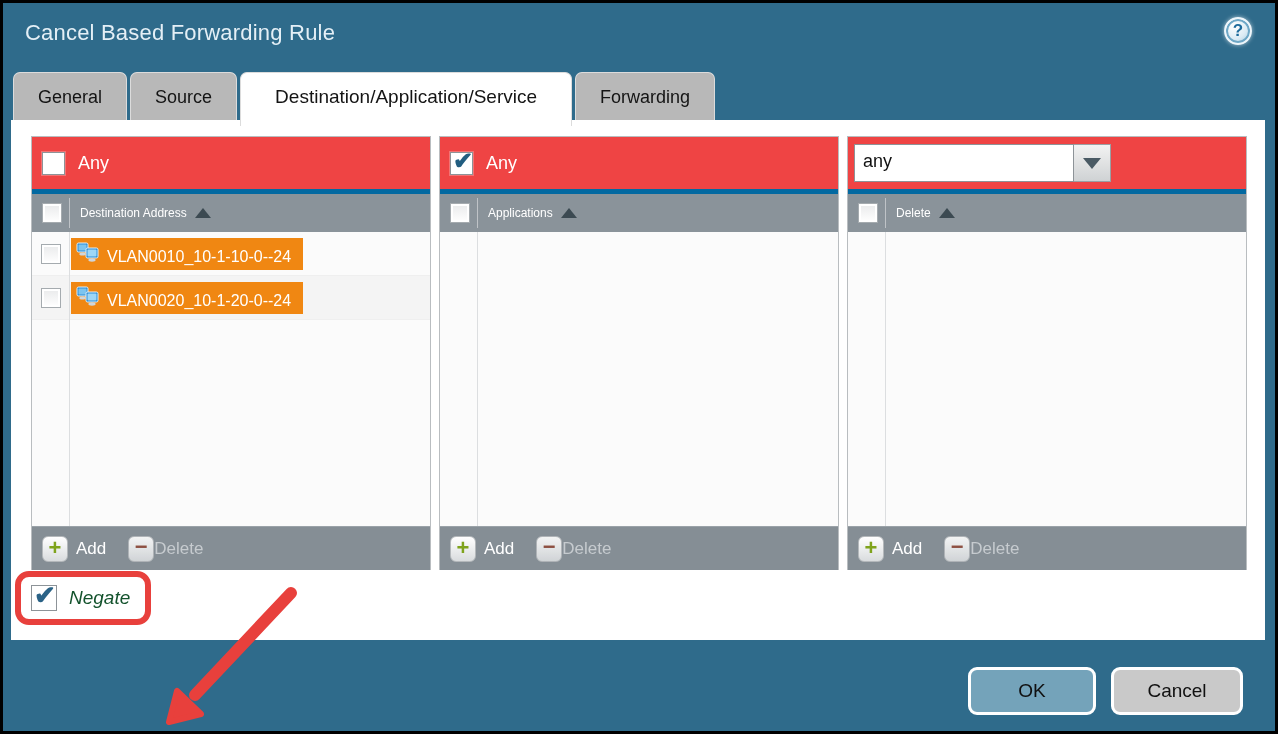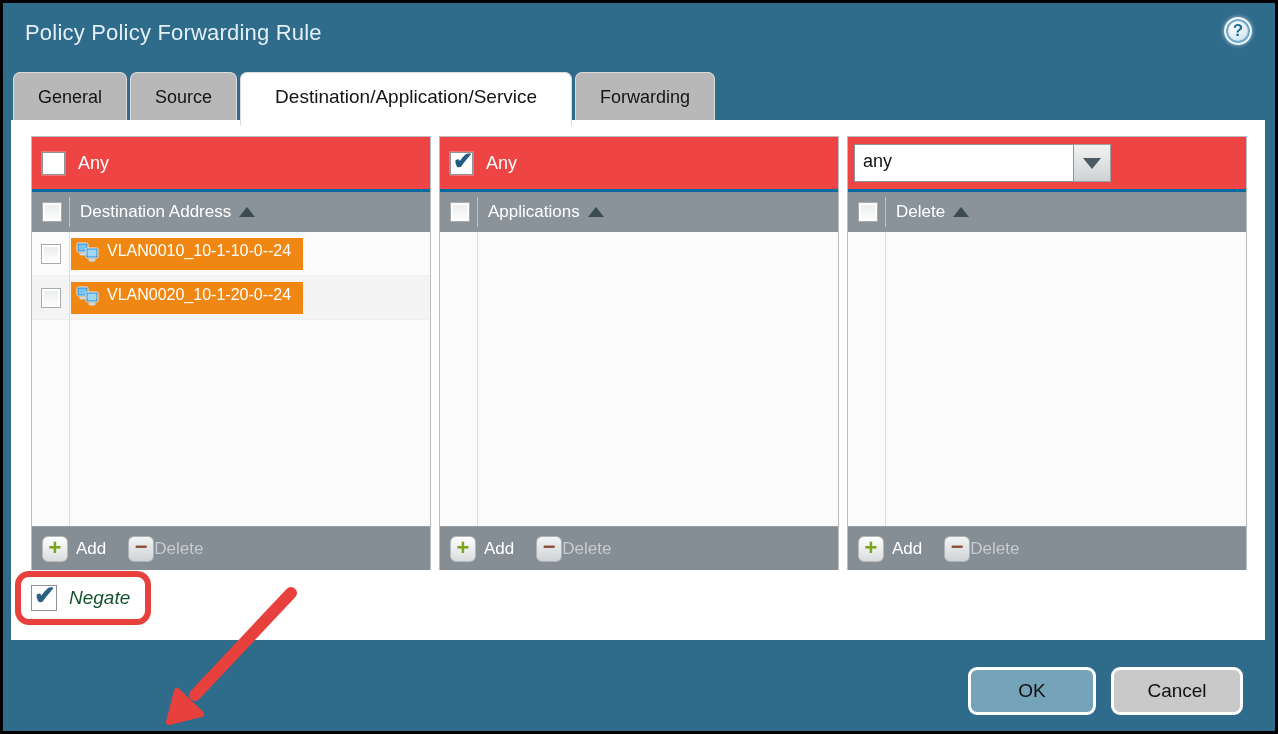--- a/index.html
+++ b/index.html
@@ -38,22 +38,22 @@
   
   .panel { position:absolute; top:16px; width:400px; height:434px;
            border:1px solid #b9bdc0; background:#fbfbfb; }
   .panel.p-dest { left:20px; }
   .panel.p-apps { left:428px; }
   .panel.p-svc  { left:836px; }
 
   .panel-topbar { height:52px; background:#ef4444; display:flex; align-items:center;
                   padding-left:10px; color:#fff; font-size:18px; }
   .panel-colheader { height:43px; background:#8a939a; display:flex; align-items:center;
-                     padding-left:10px; color:#fff; font-size:17px;
-                     border-top:3px solid #0369a1; }
+                     padding-left:10px; color:#fff; font-size:12px;
+                     border-top:5px solid #0369a1; }
   .colheader-sep { width:1px; height:30px; background:rgba(255,255,255,.45); margin-left:7px; }
   .panel-list { position:relative; height:294px; background:#fbfbfb; overflow:hidden; }
   .list-vsep { position:absolute; left:37px; top:0; bottom:0; width:1px; background:#dcdee0; }
   .panel-footer { height:44px; background:#858e95; display:flex; align-items:center;
                   padding-left:10px; color:#fff; font-size:17px;
                   border-top:1px solid #9aa2a8; }
 
   
   .cb { display:inline-block; background:#fff; border:1px solid #8d9398; position:relative;
         flex:none; cursor:pointer; }
@@ -72,21 +72,21 @@
 
   .sort-asc-icon { width:0; height:0; border-left:8px solid transparent;
                    border-right:8px solid transparent; border-bottom:10px solid #3c4a52;
                    display:inline-block; }
 
   
   .row { height:44px; display:flex; align-items:center; border-bottom:1px solid #efefef; }
   .row:nth-child(even of .row) { background:#f4f4f4; }
   .row .cb { margin-left:9px; }
   .addr-chip { margin-left:10px; background:#f08712; color:#fff; font-size:16px;
-               display:flex; align-items:flex-start; gap:7px; padding:4px 12px 4px 5px;
+               display:flex; align-items:flex-end; gap:7px; padding:4px 12px 4px 5px;
                height:32px; cursor:pointer; }
 
   
   .icon-btn { width:26px; height:26px; border-radius:6px; border:1px solid #b4b8bb;
               background:linear-gradient(#ffffff,#d9dcde); display:inline-flex;
               align-items:center; justify-content:center; font-weight:bold; flex:none;
               cursor:pointer; }
   .plus-icon  { color:#7fa31c; font-size:22px; line-height:1; margin-top:-2px; }
   .minus-icon { color:#8f4a3a; font-size:22px; line-height:1; margin-top:-4px; }
   .footer-add-label { margin-left:8px; cursor:pointer; }
@@ -118,21 +118,21 @@
          border-radius:9px; font-size:19px; color:#101010; text-align:center;
          line-height:42px; cursor:pointer; font-family:"Liberation Sans",sans-serif; }
   .btn-ok { left:965px; width:128px; background:#74a3ba; }
   .btn-cancel { left:1108px; width:132px; background:#c9c9c9; }
 </style>
 </head>
 <body>
 
 <div class="dialog">
 
-  <div class="title">Policy Policy Forwarding Rule</div>
+  <div class="title">Cancel Based Forwarding Rule</div>
   <div class="help-icon">?</div>
 
   <div class="tabs">
     <div class="tab">General</div>
     <div class="tab">Source</div>
     <div class="tab active">Destination/Application/Service</div>
     <div class="tab">Forwarding</div>
   </div>
 
   <div class="content">

